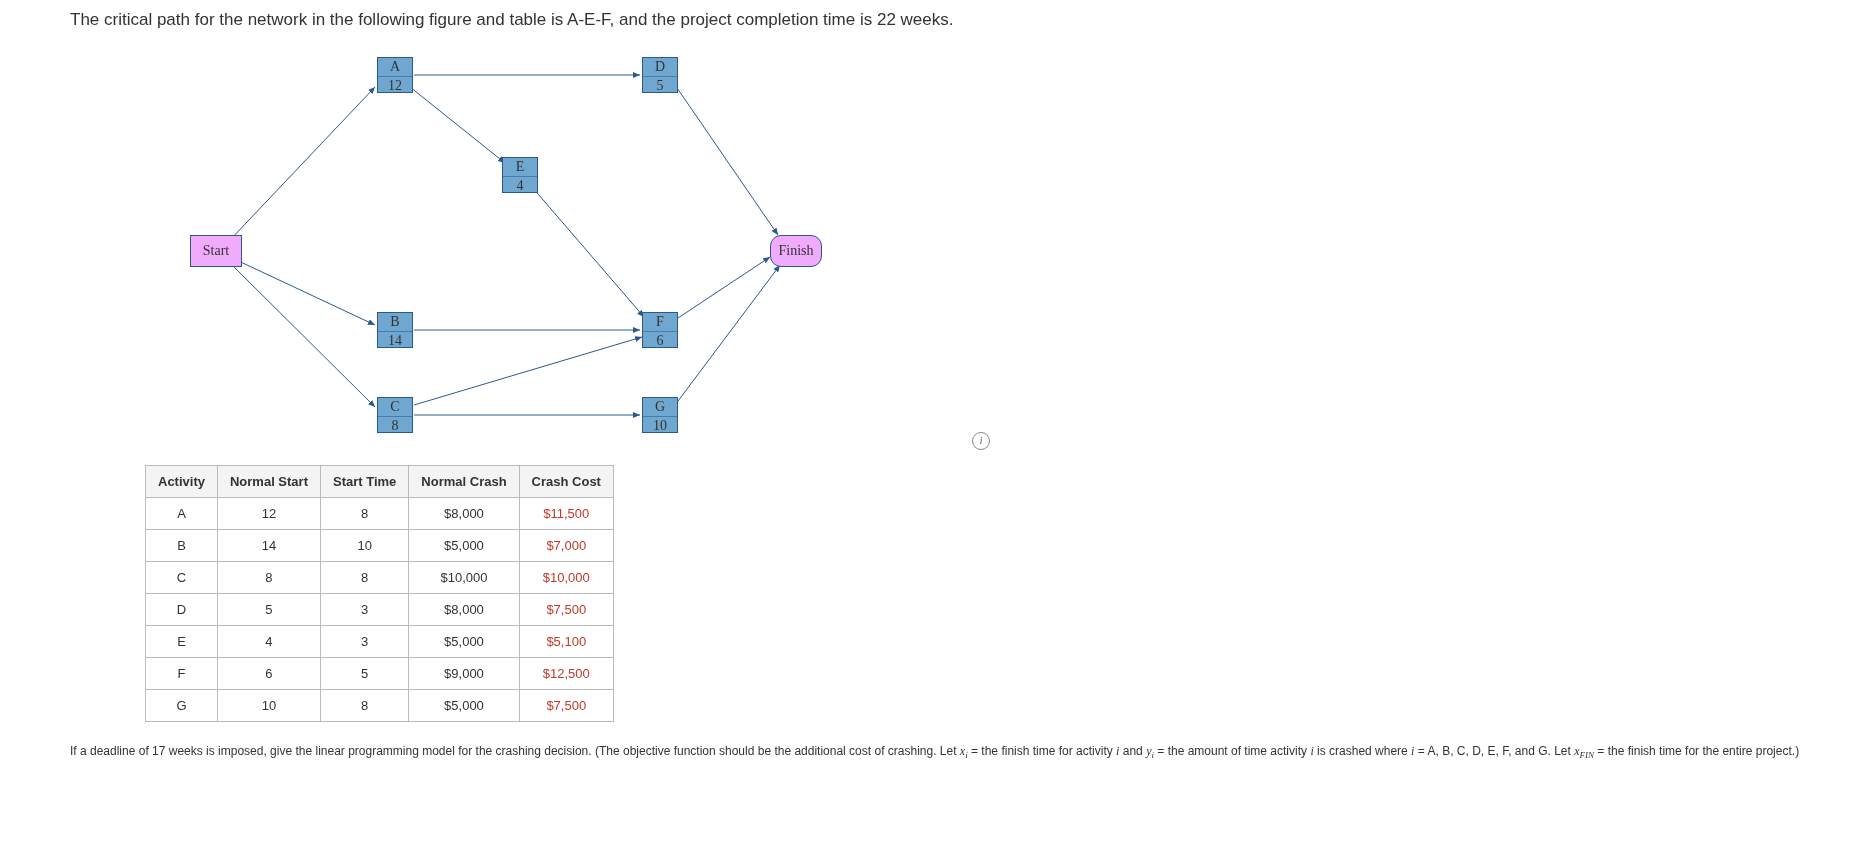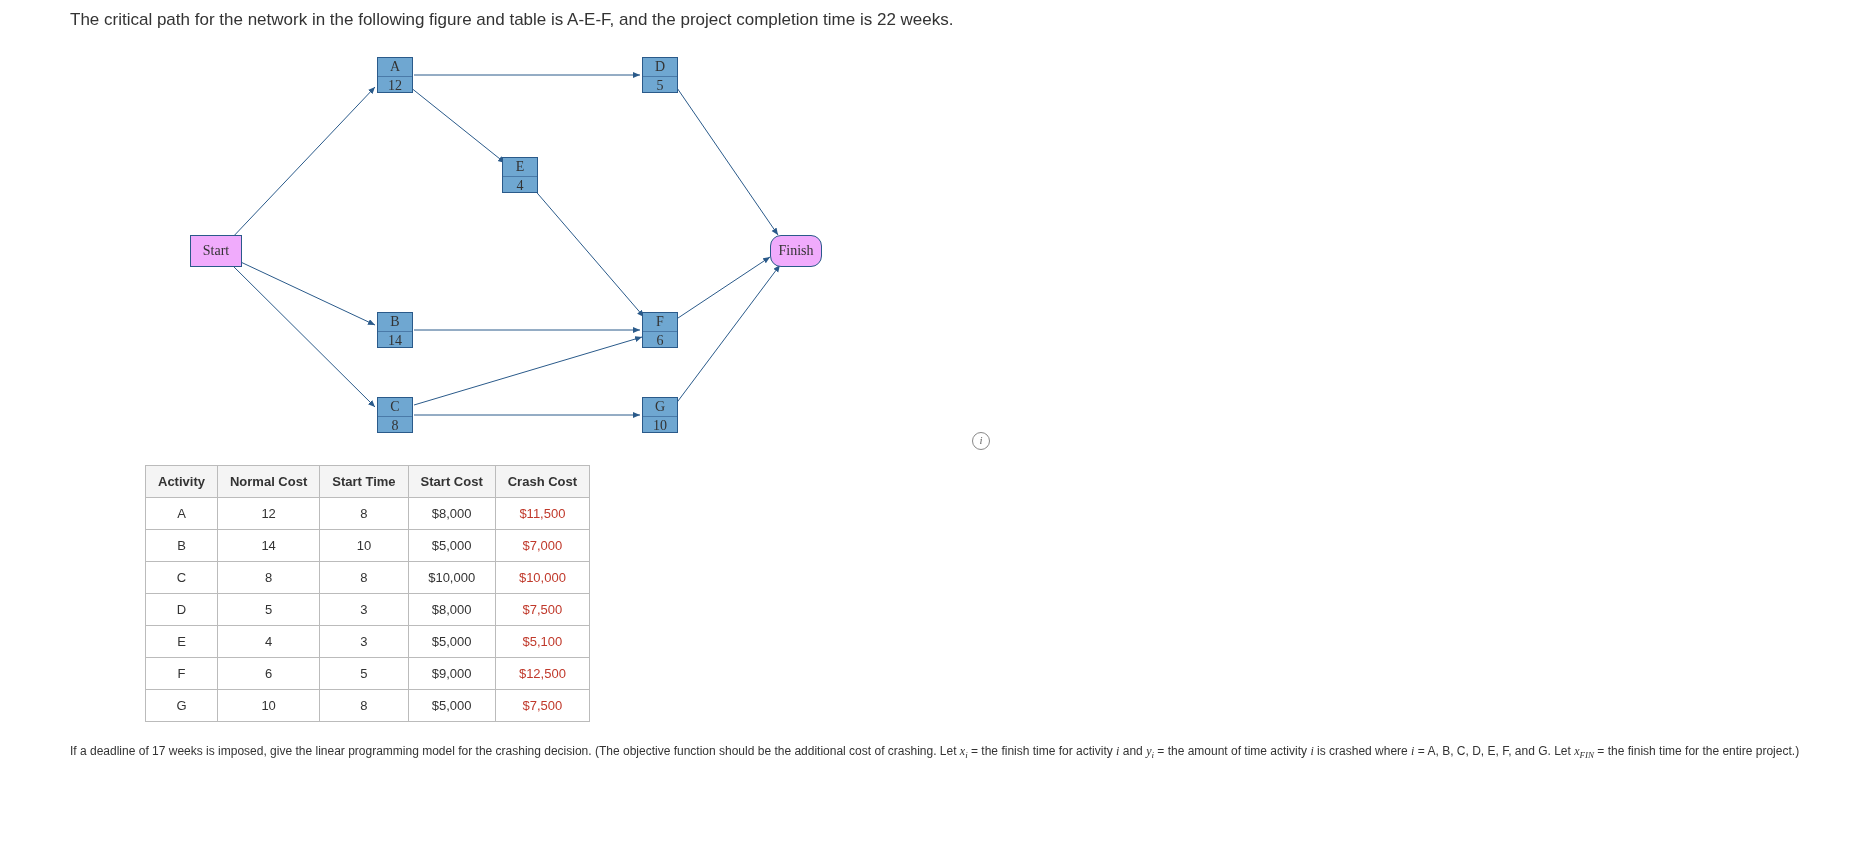--- a/index.html
+++ b/index.html
@@ -168,23 +168,23 @@
 
   <div class="node-big" style="left:600px; top:190px;border-radius:11px;">Finish</div>
 
   <div class="info-icon">i</div>
 </div>
 
 <table class="data-table">
   <thead>
     <tr>
       <th>Activity</th>
-      <th>Normal Cost</th>
+      <th>Normal Start</th>
       <th>Start Time</th>
-      <th>Start Cost</th>
+      <th>Normal Crash</th>
       <th>Crash Cost</th>
     </tr>
   </thead>
   <tbody>
     <tr>
       <td>A</td>
       <td>12</td>
       <td>8</td>
       <td>$8,000</td>
       <td class="crash-cost">$11,500</td>

